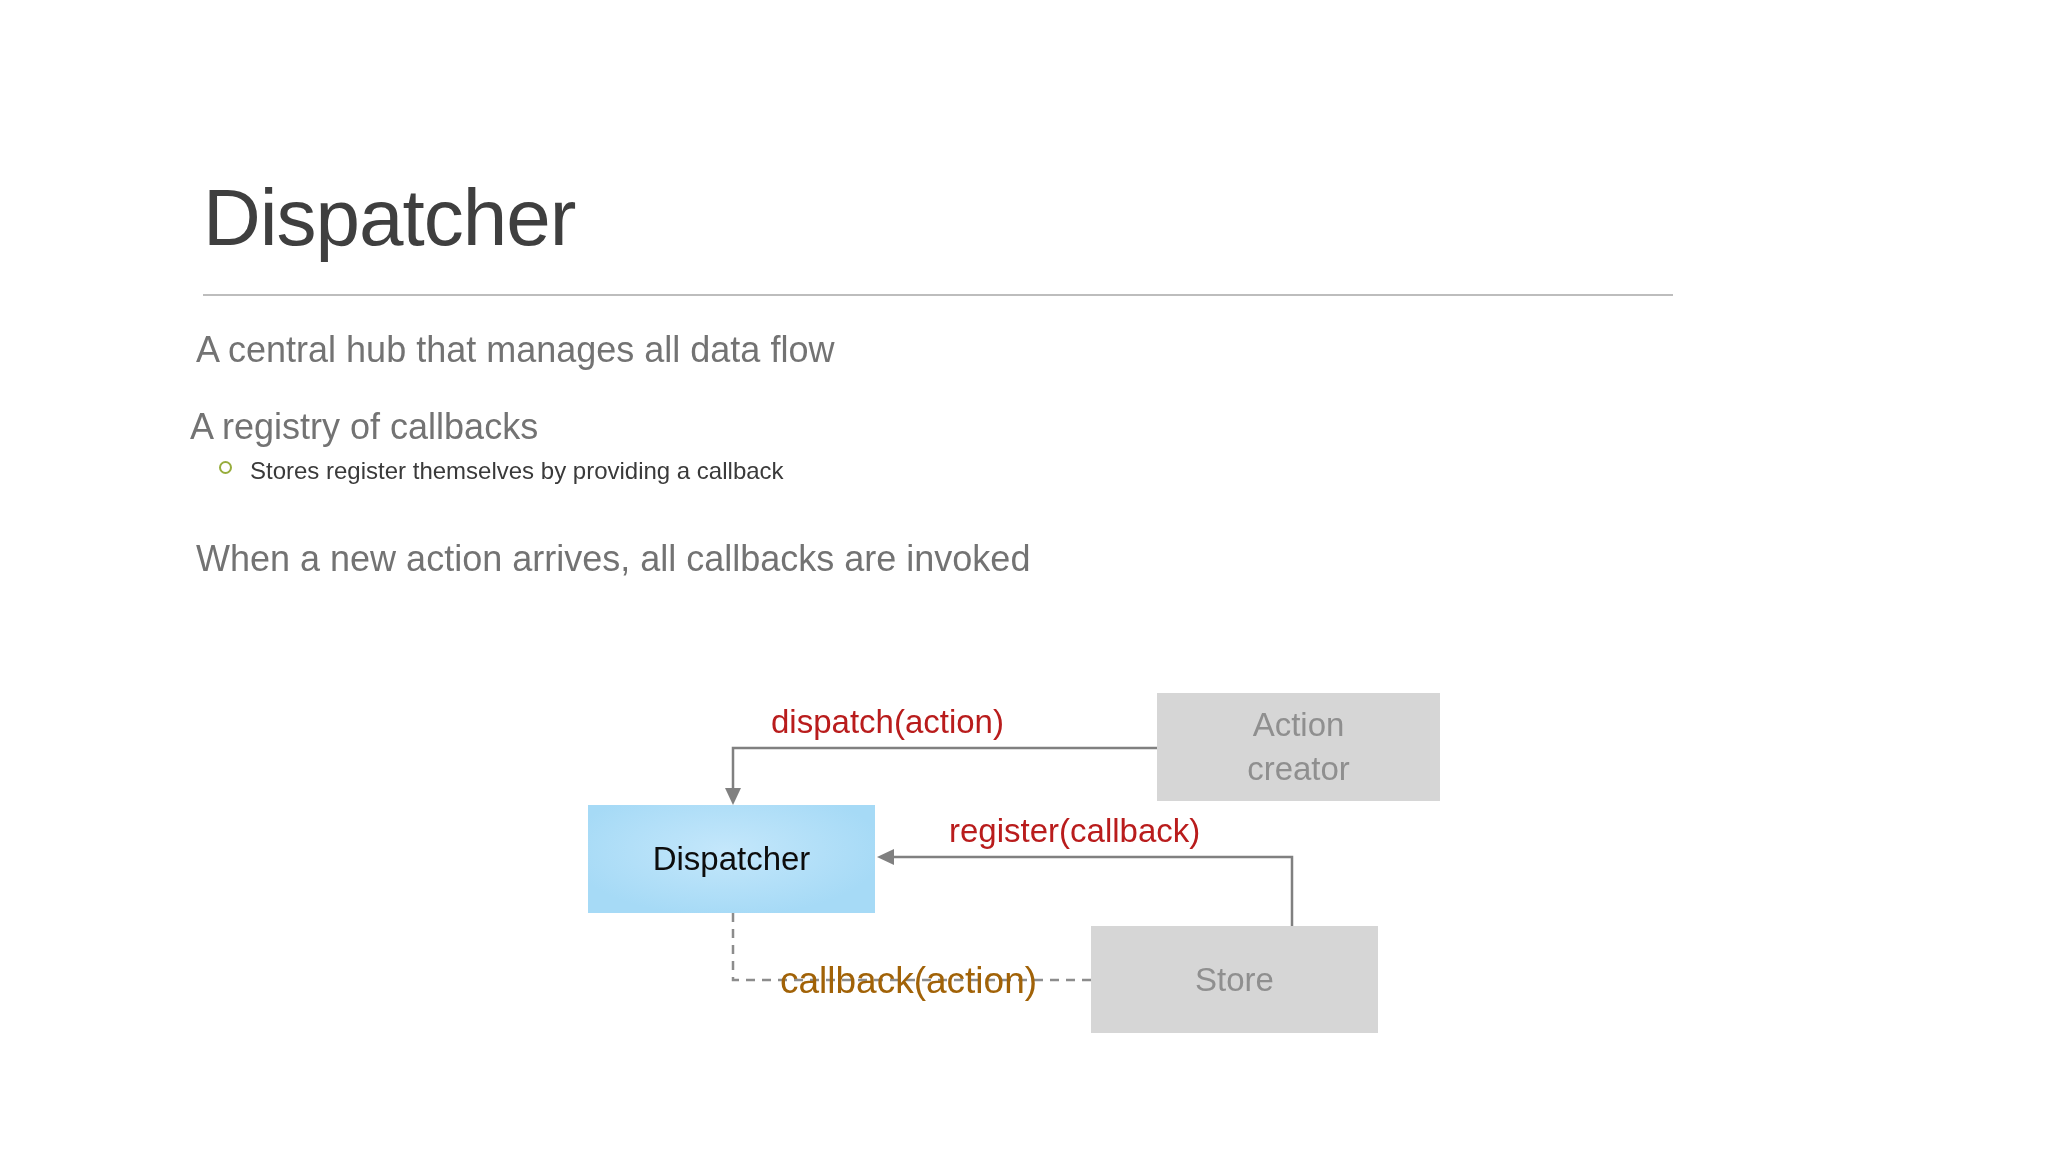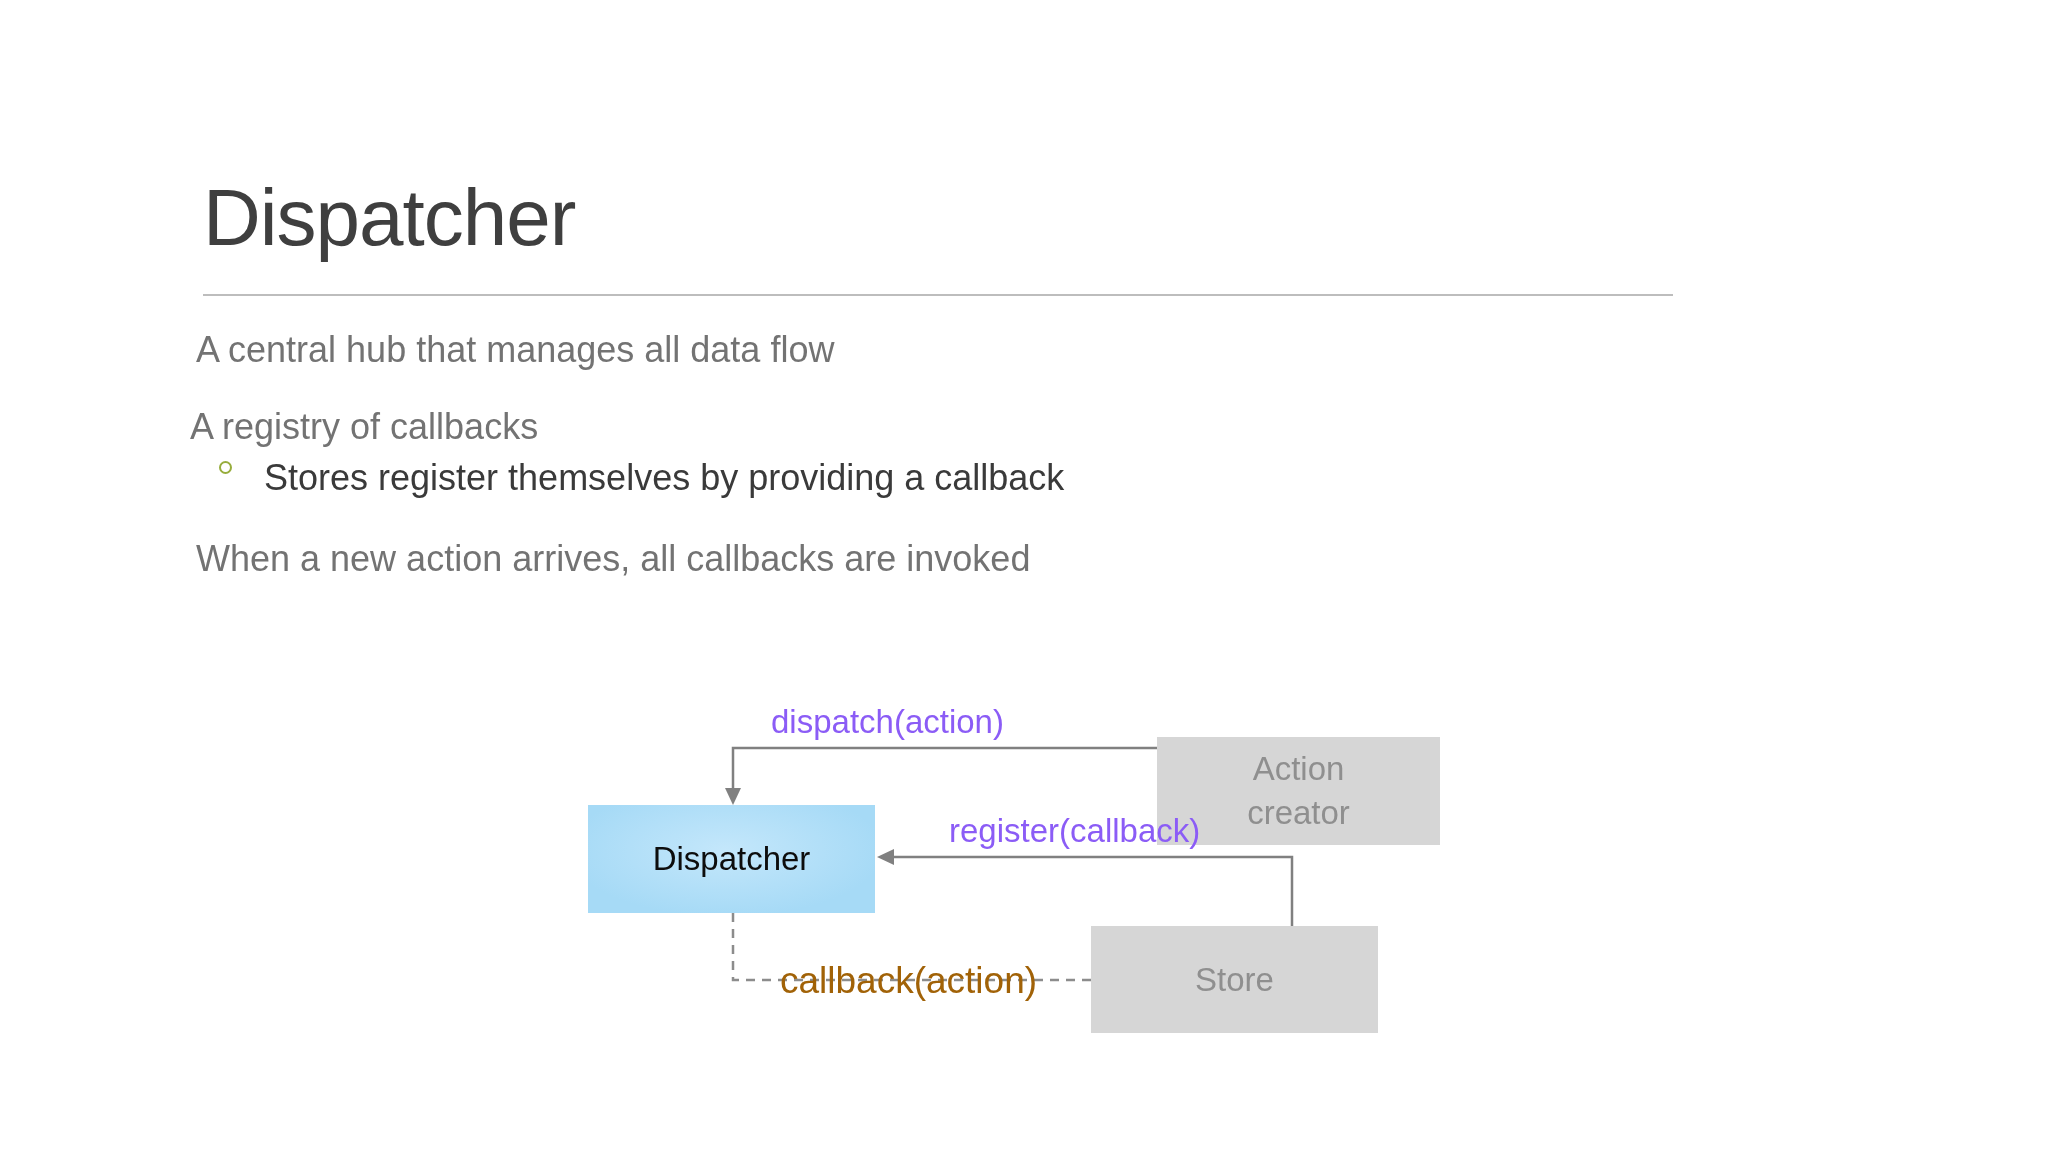--- a/index.html
+++ b/index.html
@@ -10,37 +10,37 @@
   .abs{position:absolute;}
   .slide-title{
     left:203px;top:172px;font-size:80px;font-weight:400;color:#3f3f3f;
     letter-spacing:-1px;line-height:1.15;
   }
   .title-rule{left:203px;top:294px;width:1694px;height:2px;background:#bdbdbd;}
   .bullet{color:#737373;font-size:36px;line-height:1.25;white-space:nowrap;}
   .bullet-1{left:196px;top:327px;}
   .bullet-2{left:190px;top:404px;}
   .bullet-4{left:196px;top:536px;}
-  .sub-bullet{left:264px;top:457px;font-size:36px;color:#3a3a3a;white-space:nowrap;}
+  .sub-bullet{left:250px;top:457px;font-size:24px;color:#3a3a3a;white-space:nowrap;}
   .sub-marker{
     left:219px;top:461px;width:9px;height:9px;border-radius:50%;
     border:2.5px solid #97ad3c;background:transparent;
   }
   .node{
     display:flex;align-items:center;justify-content:center;text-align:center;
     font-size:33px;
   }
   .node-gray{background:#d6d6d6;color:#8f8f8f;line-height:44px;}
-  .node-action-creator{left:1157px;top:693px;width:283px;height:108px;flex-direction:column;margin-top:44px;}
+  .node-action-creator{left:1157px;top:693px;width:283px;height:108px;flex-direction:column;}
   .node-dispatcher{
     left:588px;top:805px;width:287px;height:108px;color:#0d0d0d;
     background:radial-gradient(ellipse at 48% 42%, #c4e7fb 0%, #a6daf6 75%);
   }
   .node-store{left:1091px;top:926px;width:287px;height:107px;}
-  .edge-label{font-size:33px;color:#8b5cf6;white-space:nowrap;}
+  .edge-label{font-size:33px;color:#b91c1c;white-space:nowrap;}
   .label-dispatch{left:771px;top:703px;}
   .label-register{left:949px;top:812px;}
   .label-callback{left:780px;top:960px;font-size:37px;color:#a16207;}
   svg.arrows{left:0;top:0;pointer-events:none;}
 </style>
 </head>
 <body>
 
 <div class="slide">
 

